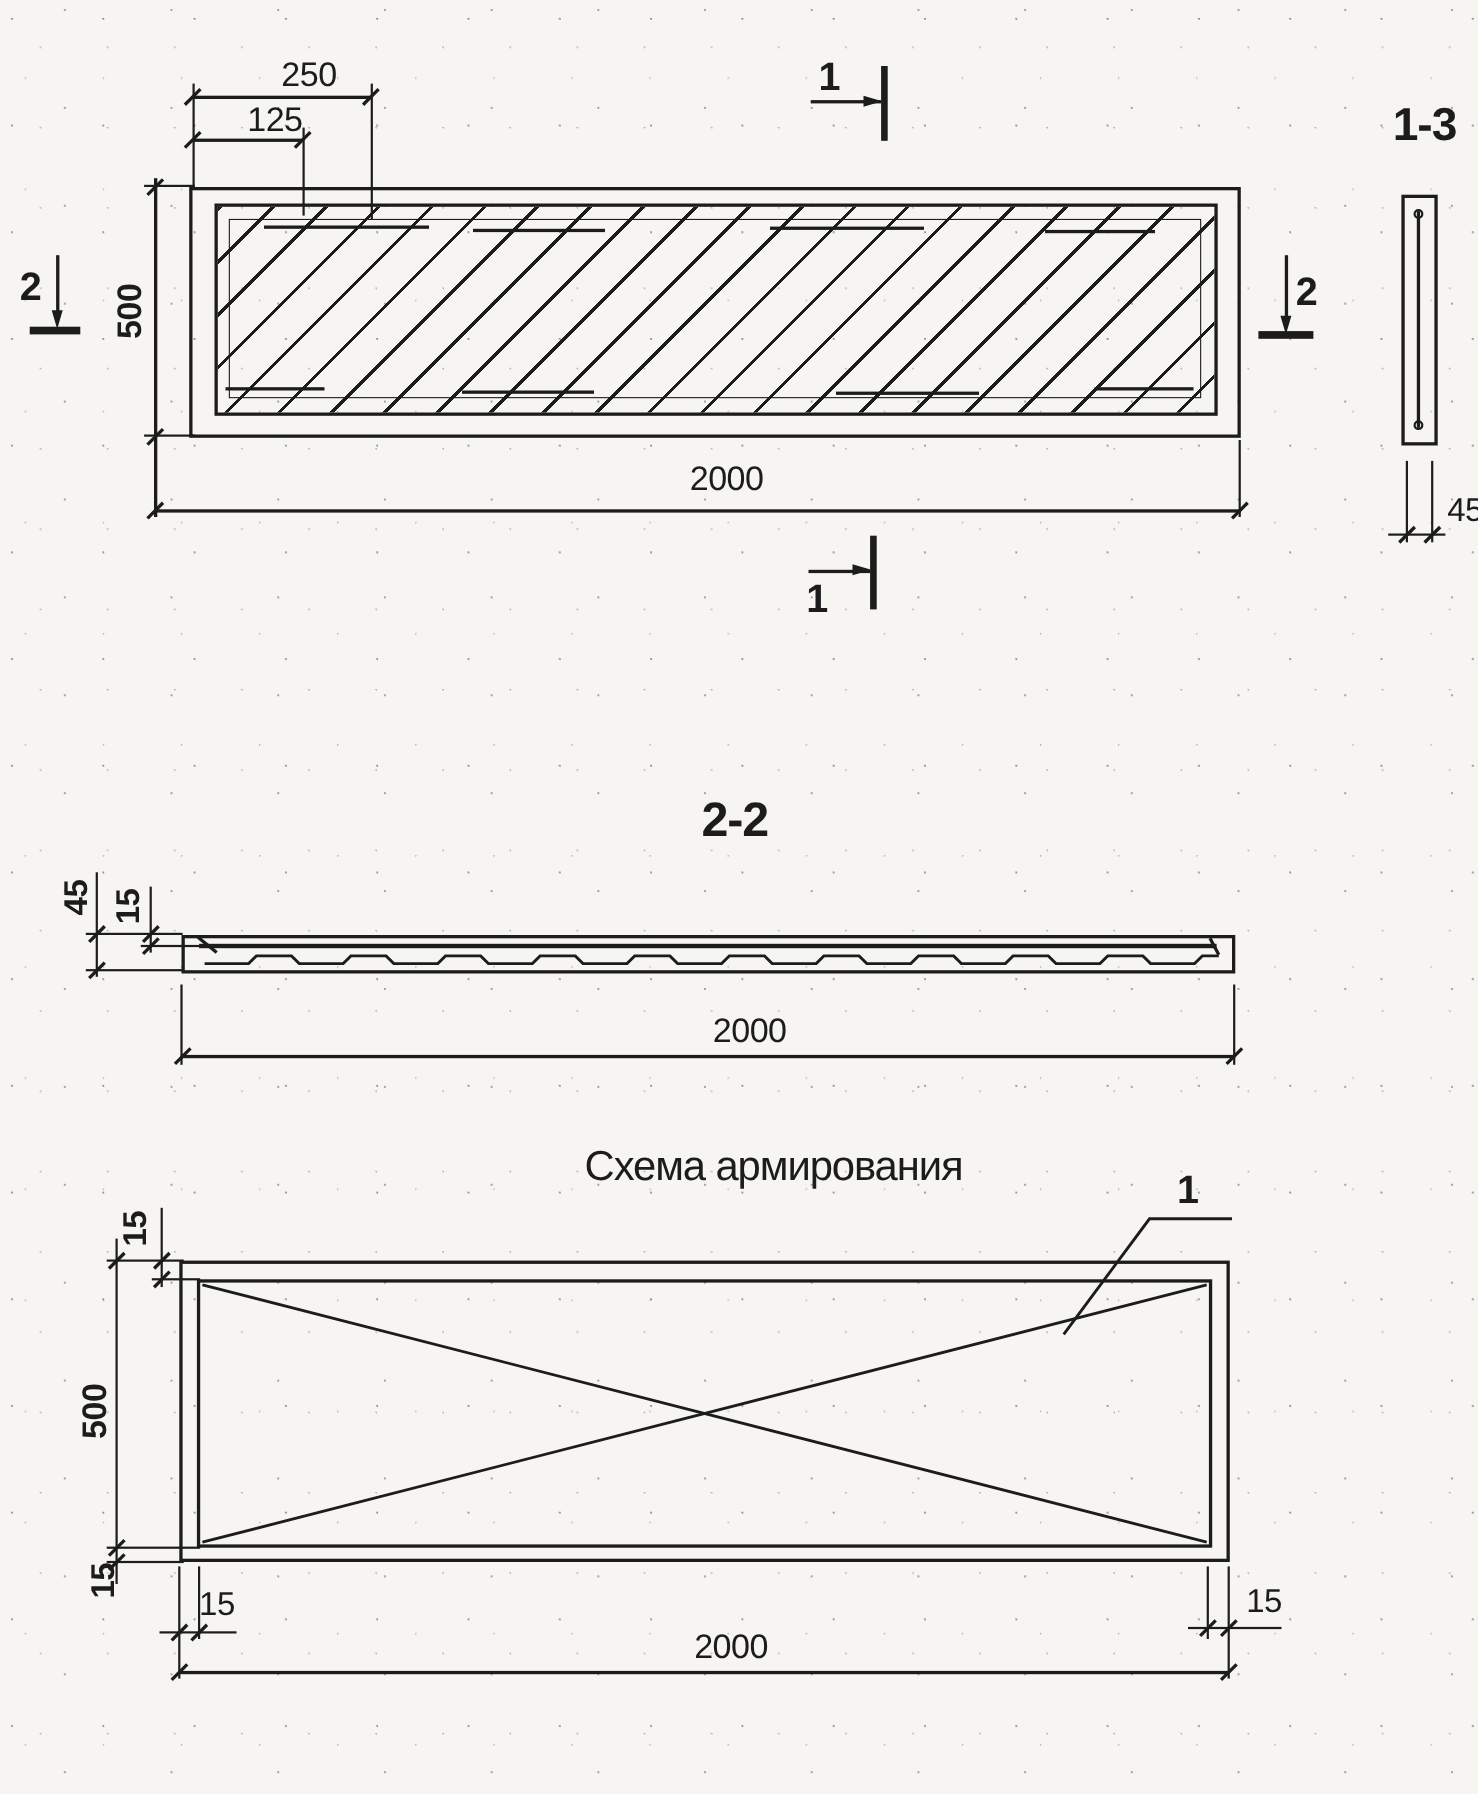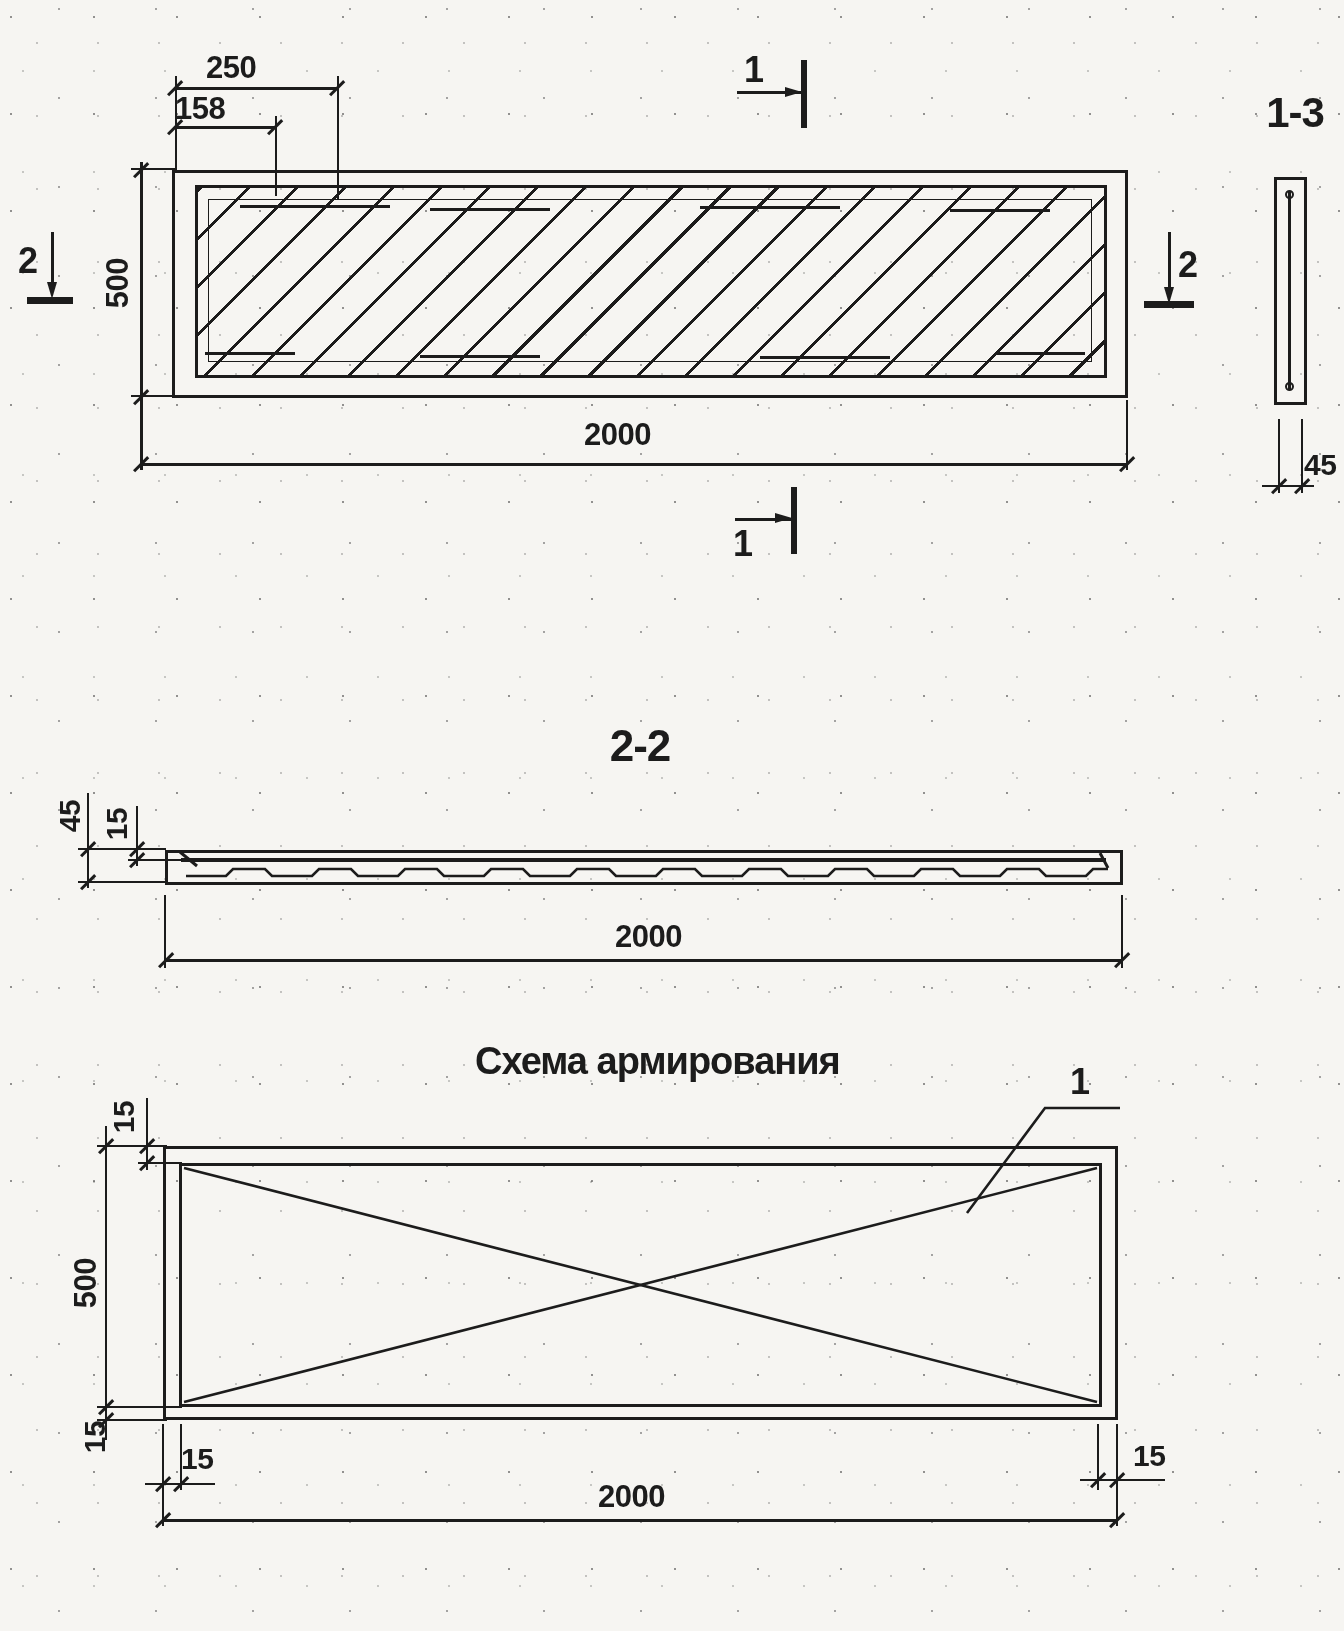--- a/index.html
+++ b/index.html
@@ -11,21 +11,21 @@
       radial-gradient(circle at 37px 43px, rgba(60,60,60,.38) .6px, transparent 1px),
       radial-gradient(circle at 59px 9px,  rgba(60,60,60,.45) .7px, transparent 1.1px),
       radial-gradient(circle at 73px 61px, rgba(60,60,60,.30) .6px, transparent 1px),
       radial-gradient(circle at 23px 71px, rgba(60,60,60,.35) .6px, transparent 1px);
     background-size:83px 97px,61px 73px,97px 89px,53px 67px,71px 101px;
     font-family:"Liberation Sans",sans-serif;color:#1c1c1c;overflow:hidden;
   }
   .ln{position:absolute;background:#1c1c1c;}
   .tk{position:absolute;width:20px;height:2.6px;background:#1c1c1c;
       transform:translate(-50%,-50%) rotate(-45deg);}
-  .d{position:absolute;text-align:left;font-weight:700;font-size:31px;
+  .d{position:absolute;text-align:right;font-weight:400;font-size:31px;
      letter-spacing:-.5px;line-height:1;white-space:nowrap;}
   .vt{position:absolute;display:flex;align-items:center;justify-content:center;
       font-weight:700;font-size:31px;letter-spacing:-.5px;transform:rotate(-90deg);}
   .mk{position:absolute;font-weight:700;font-size:36px;line-height:1;}
   .lbl{position:absolute;text-align:center;font-weight:700;font-size:42px;
        letter-spacing:-1px;line-height:1;}
   .bar{position:absolute;background:#1c1c1c;}
   .arr-r{position:absolute;width:0;height:0;border-top:5px solid transparent;
          border-bottom:5px solid transparent;border-left:17px solid #1c1c1c;}
   .arr-d{position:absolute;width:0;height:0;border-left:5px solid transparent;
@@ -55,21 +55,21 @@
   <div class="ln" style="left:995px;top:352px;width:90px;height:2.5px;"></div>
 
   <div class="ln" style="left:175px;top:87px;width:162px;height:2.5px;"></div>
   <div class="tk" style="left:175px;top:88px;"></div>
   <div class="tk" style="left:337px;top:88px;"></div>
   <div class="d" style="left:206px;top:52px;width:100px;">250</div>
 
   <div class="ln" style="left:175px;top:126px;width:100px;height:2.5px;"></div>
   <div class="tk" style="left:175px;top:127px;"></div>
   <div class="tk" style="left:275px;top:127px;"></div>
-  <div class="d" style="left:175px;top:93px;width:100px;">158</div>
+  <div class="d" style="left:175px;top:93px;width:100px;">125</div>
 
   <div class="ln" style="left:175px;top:76px;width:1.7px;height:94px;"></div>
   <div class="ln" style="left:275px;top:116px;width:1.7px;height:80px;"></div>
   <div class="ln" style="left:337px;top:76px;width:1.7px;height:124px;"></div>
 
   <div class="ln" style="left:140px;top:162px;width:2.5px;height:308px;"></div>
   <div class="tk" style="left:141px;top:170px;"></div>
   <div class="tk" style="left:141px;top:397px;"></div>
   <div class="vt" style="left:84px;top:266px;width:68px;height:34px;">
       <span>500</span>
@@ -112,21 +112,21 @@
   <div class="circ" style="left:1285px;top:382px;"></div>
   <div class="ln" style="left:1278px;top:419px;width:1.7px;height:74px;"></div>
   <div class="ln" style="left:1301px;top:419px;width:1.7px;height:74px;"></div>
   <div class="ln" style="left:1262px;top:485px;width:52px;height:2.2px;"></div>
   <div class="tk" style="left:1279px;top:486px;"></div>
   <div class="tk" style="left:1302px;top:486px;"></div>
   <div class="d" style="left:1304px;top:450px;width:44px;font-size:30px;">45</div>
 </div>
 
 <div>
-  <div class="lbl" style="left:593px;top:724px;width:94px;font-size:44px;">2-2</div>
+  <div class="lbl" style="left:621px;top:724px;width:94px;font-size:44px;">2-2</div>
   <div class="rect" style="left:165px;top:850px;width:958px;height:35px;"></div>
   <div class="ln" style="left:181px;top:858px;width:925px;height:3.5px;"></div>
 
   <div class="vt" style="left:40px;top:800px;width:60px;height:32px;font-size:30px;">
       <span>45</span>
     </div>
   <div class="vt" style="left:87px;top:808px;width:60px;height:32px;font-size:30px;">
       <span>15</span>
     </div>
   <div class="ln" style="left:87px;top:793px;width:1.7px;height:95px;"></div>

